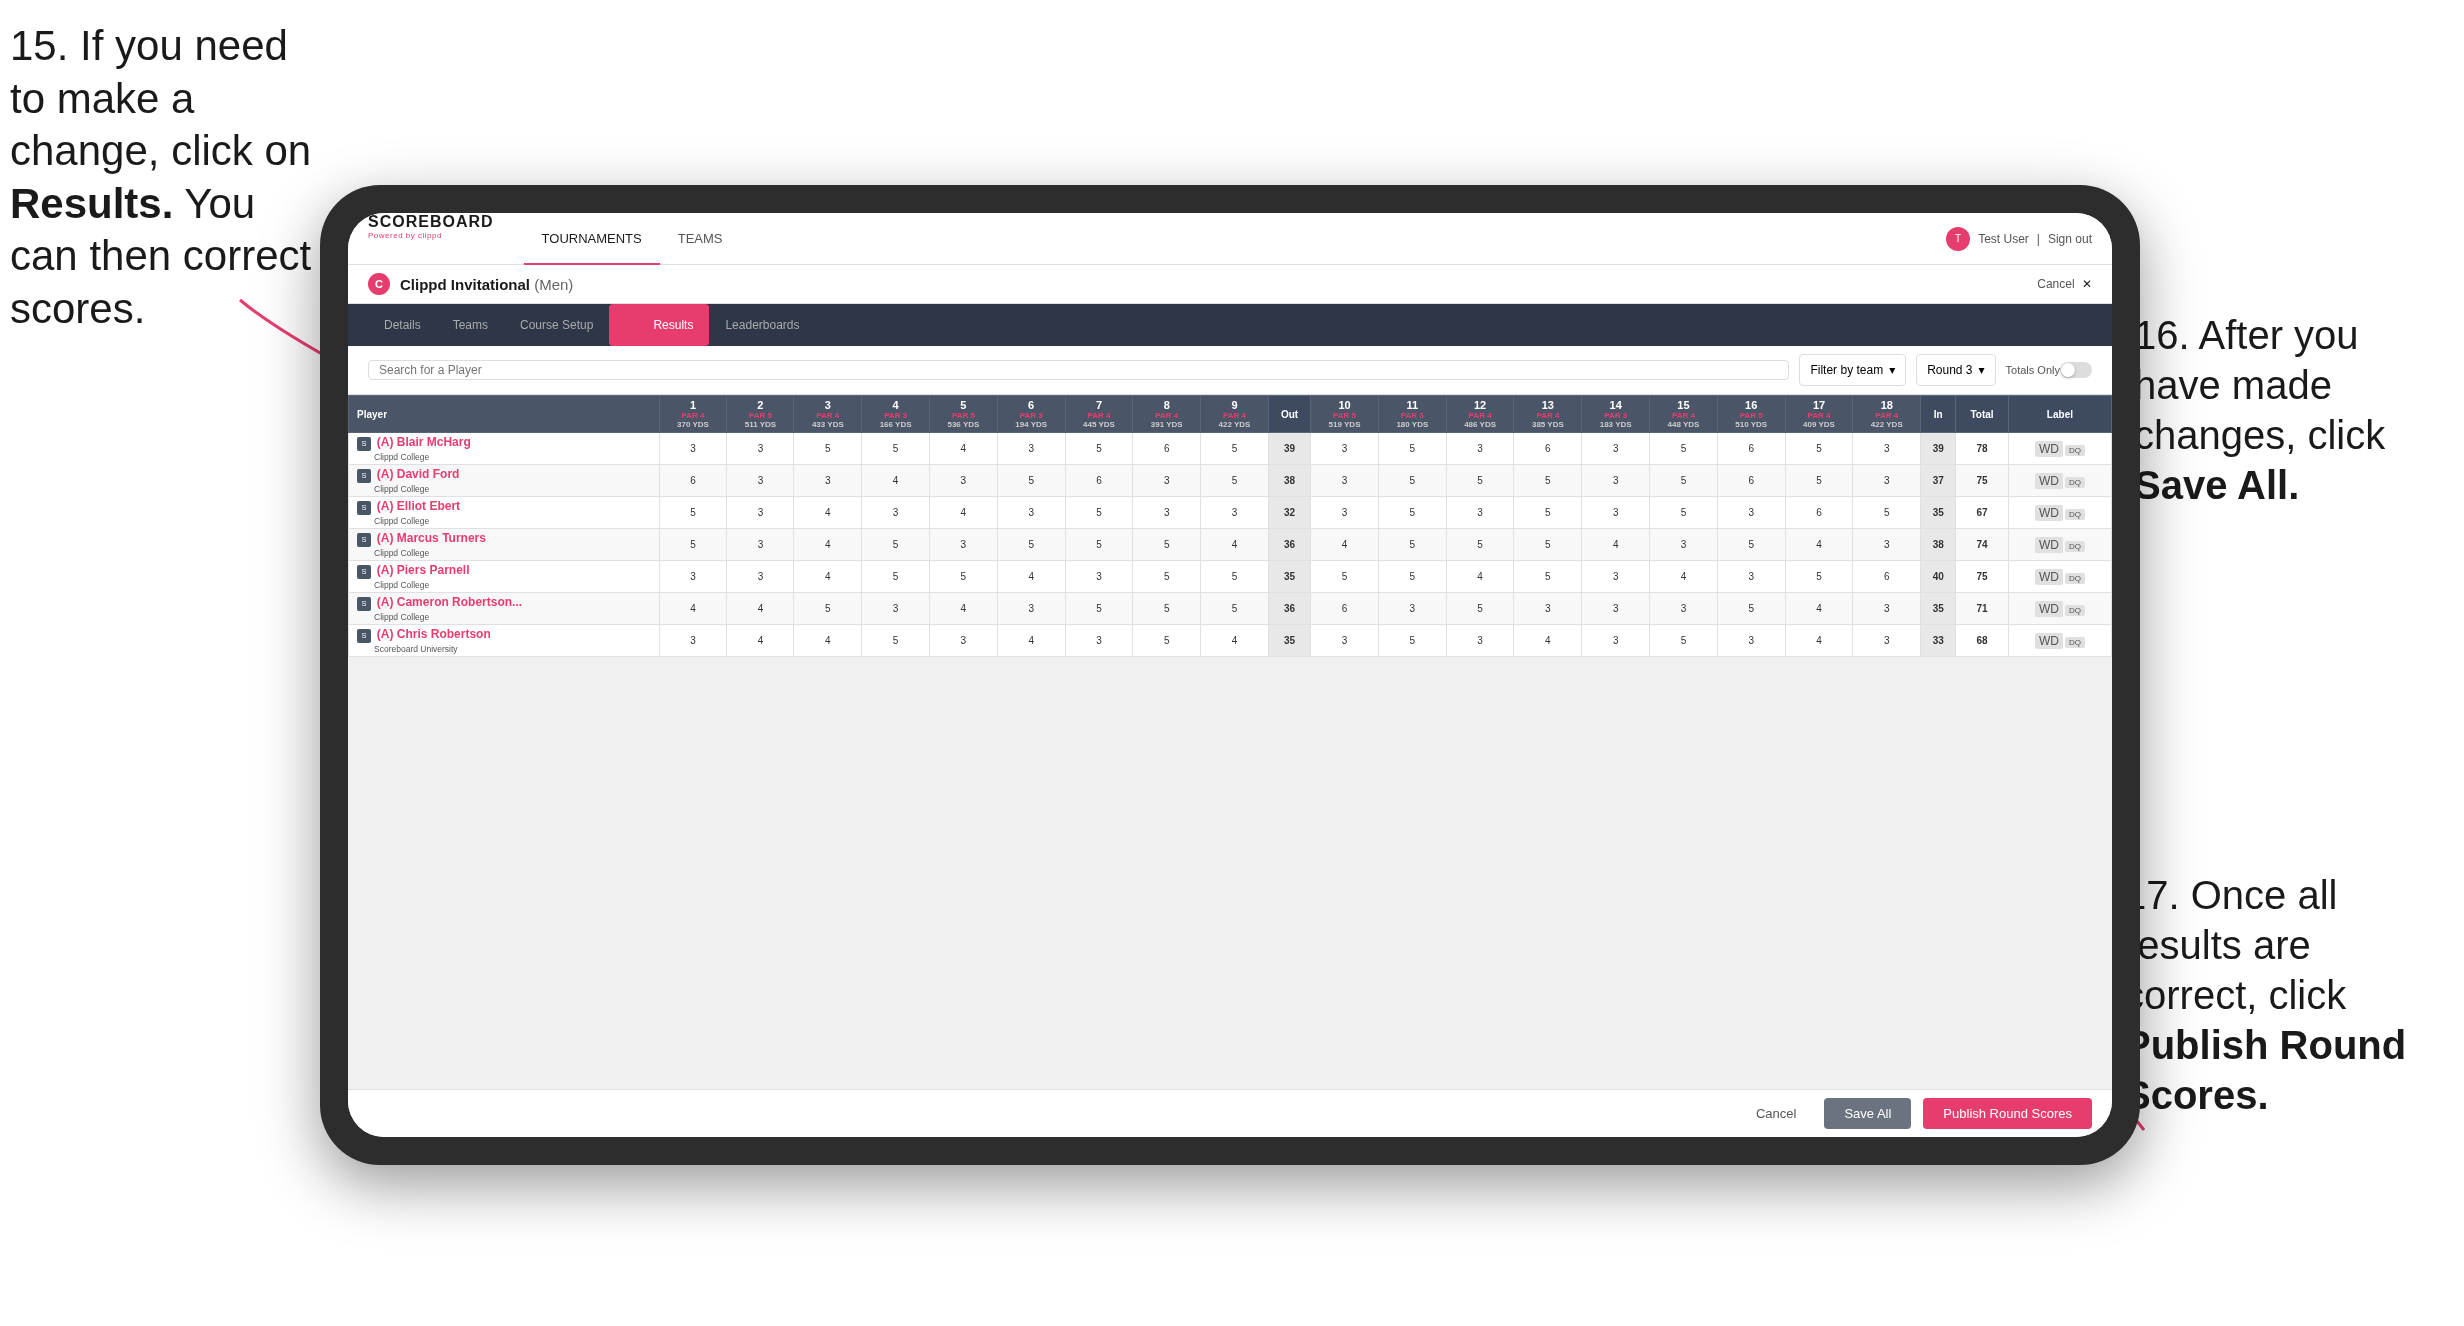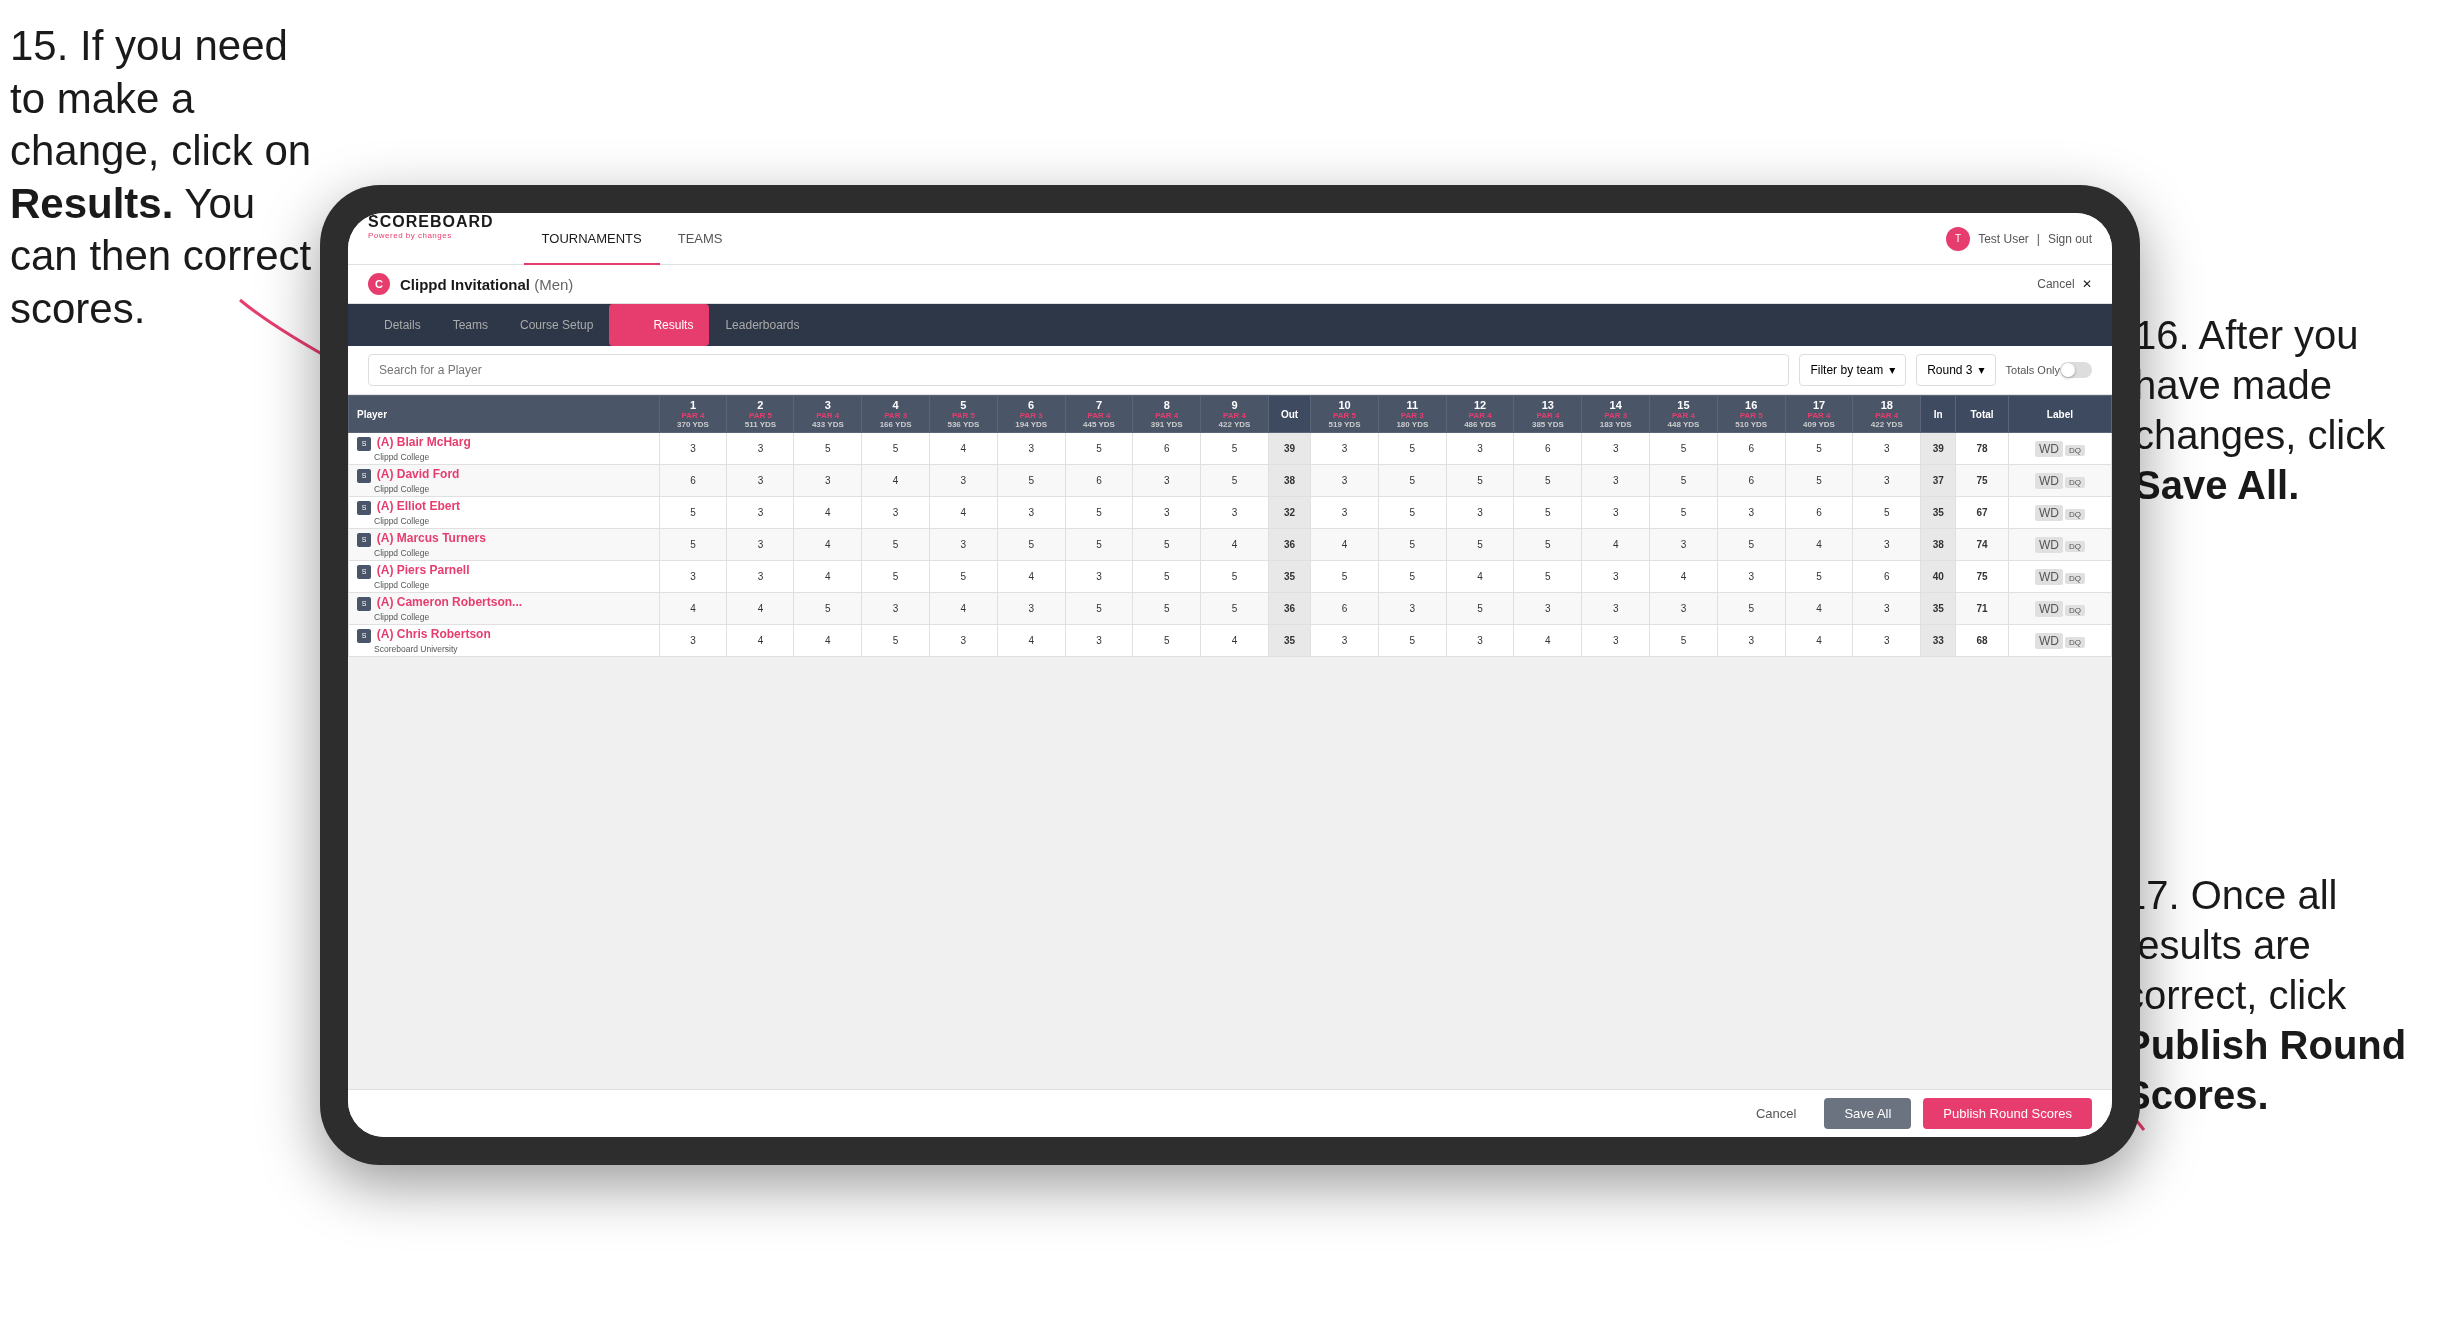--- a/index.html
+++ b/index.html
@@ -206,21 +206,21 @@
       background: #ffffff;
       padding: 8px 20px;
       display: flex;
       align-items: center;
       gap: 10px;
       border-bottom: 1px solid #e0e0e0;
       flex-shrink: 0;
     }
     .search-input {
       flex: 1;
-      height: 32px;
+      height: 20px;
       border: 1px solid #ddd;
       border-radius: 4px;
       padding: 0 10px;
       font-size: 12px;
       color: #999;
     }
     .filter-dropdown {
       height: 32px;
       border: 1px solid #ddd;
       border-radius: 4px;
@@ -453,21 +453,21 @@
   </defs>
   <path d="M 310 160 Q 250 80 160 40" stroke="#e63d6e" stroke-width="3" fill="none" marker-end="url(#arrowhead3)"></path>
 </svg>
 
 <div class="tablet-frame">
   <div class="tablet-screen">
 
     <div class="app-header">
       <div class="logo-area">
         <span class="logo-text">SCOREBOARD</span>
-        <span class="logo-sub">Powered by changes</span>
+        <span class="logo-sub">Powered by clippd</span>
       </div>
       <div class="nav-items">
         <div class="nav-item active">
           <span>TOURNAMENTS</span>
         </div>
         <div class="nav-item">
           <span>TEAMS</span>
         </div>
       </div>
       <div class="user-area">

